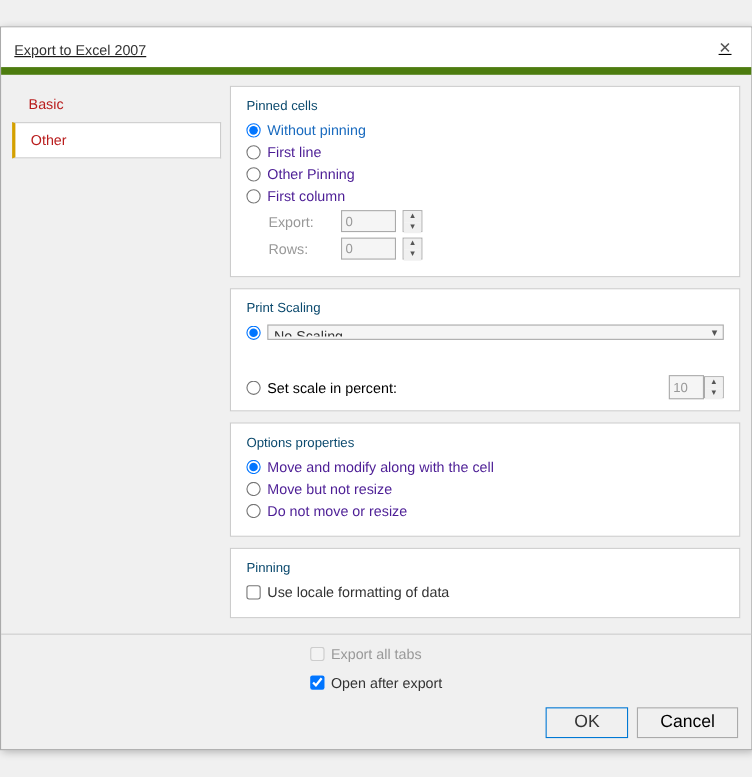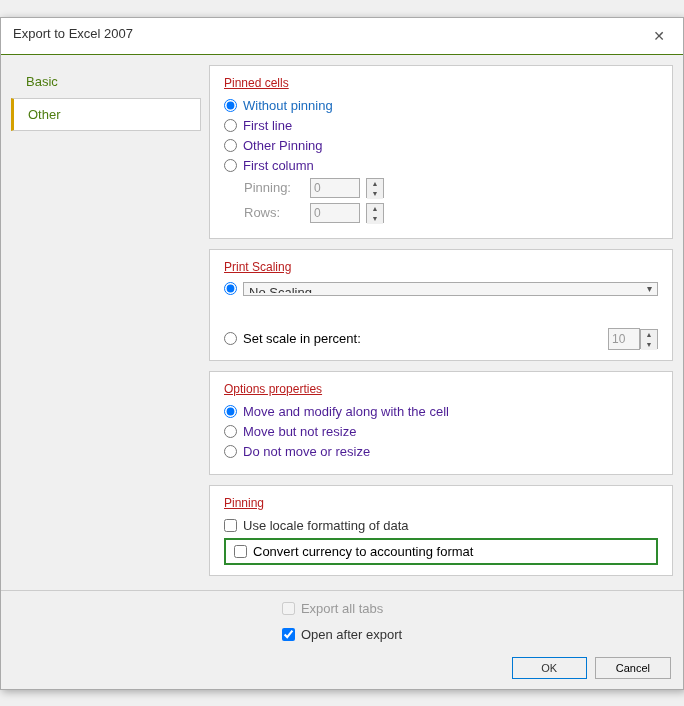--- a/index.html
+++ b/index.html
@@ -13,25 +13,26 @@
       min-height: 100vh;
     }
     .dialog {
       width: 684px;
       background: #f0f0f0;
       border: 1px solid #aaa;
       box-shadow: 2px 2px 8px rgba(0,0,0,0.3);
     }
     .title-bar {
       background: #fff;
-      border-bottom: 1px solid #4d7c0f;
+      border-bottom: 7px solid #4d7c0f;
       padding: 8px 12px;
       display: flex;
       justify-content: space-between;
-      align-items: flex-start;
+      align-items: flex-end;
+      text-decoration: underline;
     }
     .title-bar-text {
       font-size: 13px;
       font-weight: normal;
       color: #333;
     }
     .close-btn {
       cursor: pointer;
       font-size: 14px;
       color: #555;
@@ -49,21 +50,21 @@
     
     .sidebar {
       width: 190px;
       min-width: 190px;
       background: #f0f0f0;
       margin-right: 8px;
     }
     .sidebar-item {
       padding: 8px 14px;
       cursor: pointer;
-      color: #4d7c0f;
+      color: #b91c1c;
       border: 1px solid transparent;
     }
     .sidebar-item.active {
       background: #fff;
       border-color: #ccc;
       border-left: 3px solid #d4a000;
     }
 
     
     .main-content {
@@ -73,23 +74,22 @@
       gap: 10px;
     }
 
     .section-box {
       border: 1px solid #ccc;
       background: #fff;
       padding: 10px 14px;
     }
     .section-label {
       font-size: 12px;
-      color: #b91c1c;
+      color: #0c4a6e;
       margin-bottom: 8px;
-      text-decoration: underline;
     }
 
     
     .radio-row {
       display: flex;
       align-items: center;
       gap: 6px;
       margin-bottom: 5px;
     }
     .radio-row input[type="radio"] {
@@ -229,21 +229,21 @@
     .footer-right {
       margin-left: auto;
       display: flex;
       gap: 8px;
     }
     .btn {
       padding: 4px 20px;
       border: 1px solid #aaa;
       background: #f0f0f0;
       cursor: pointer;
-      font-size: 11px;
+      font-size: 16px;
       min-width: 75px;
       text-align: center;
     }
     .btn.primary {
       background: #f0f0f0;
       border-color: #0078d4;
       color: #333;
     }
   </style>
 </head>
@@ -282,21 +282,21 @@
         <div class="radio-row">
           <input type="radio" name="pinned" id="other_pinning" style="">
           <label for="other_pinning">Other Pinning</label>
         </div>
         <div class="radio-row">
           <input type="radio" name="pinned" id="first_column" style="">
           <label for="first_column">First column</label>
         </div>
 
         <div class="spinner-row">
-          <span class="spinner-label">Pinning:</span>
+          <span class="spinner-label">Export:</span>
           <input class="spinner-input" type="text" value="0" style="">
           <div class="spinner-btns">
             <button class="spinner-btn">▲</button>
             <button class="spinner-btn">▼</button>
           </div>
         </div>
 
         <div class="spinner-row">
           <span class="spinner-label">Rows:</span>
           <input class="spinner-input" type="text" value="0" style="">
@@ -346,24 +346,20 @@
           <label for="do_not_move">Do not move or resize</label>
         </div>
       </div>
 
       <div class="section-box">
         <div class="section-label">Pinning</div>
         <div class="checkbox-row">
           <input type="checkbox" id="locale_formatting" style="">
           <label for="locale_formatting">Use locale formatting of data</label>
         </div>
-        <div class="highlighted-box">
-          <input type="checkbox" id="convert_currency" style="">
-          <label for="convert_currency">Convert currency to accounting format</label>
-        </div>
       </div>
 
     </div>
   </div>
 
   <div class="dialog-footer">
     <div class="footer-left">
       <div class="checkbox-row">
         <input type="checkbox" id="export_all_tabs" disabled="" style="">
         <label for="export_all_tabs" style="color:#999;">Export all tabs</label>

